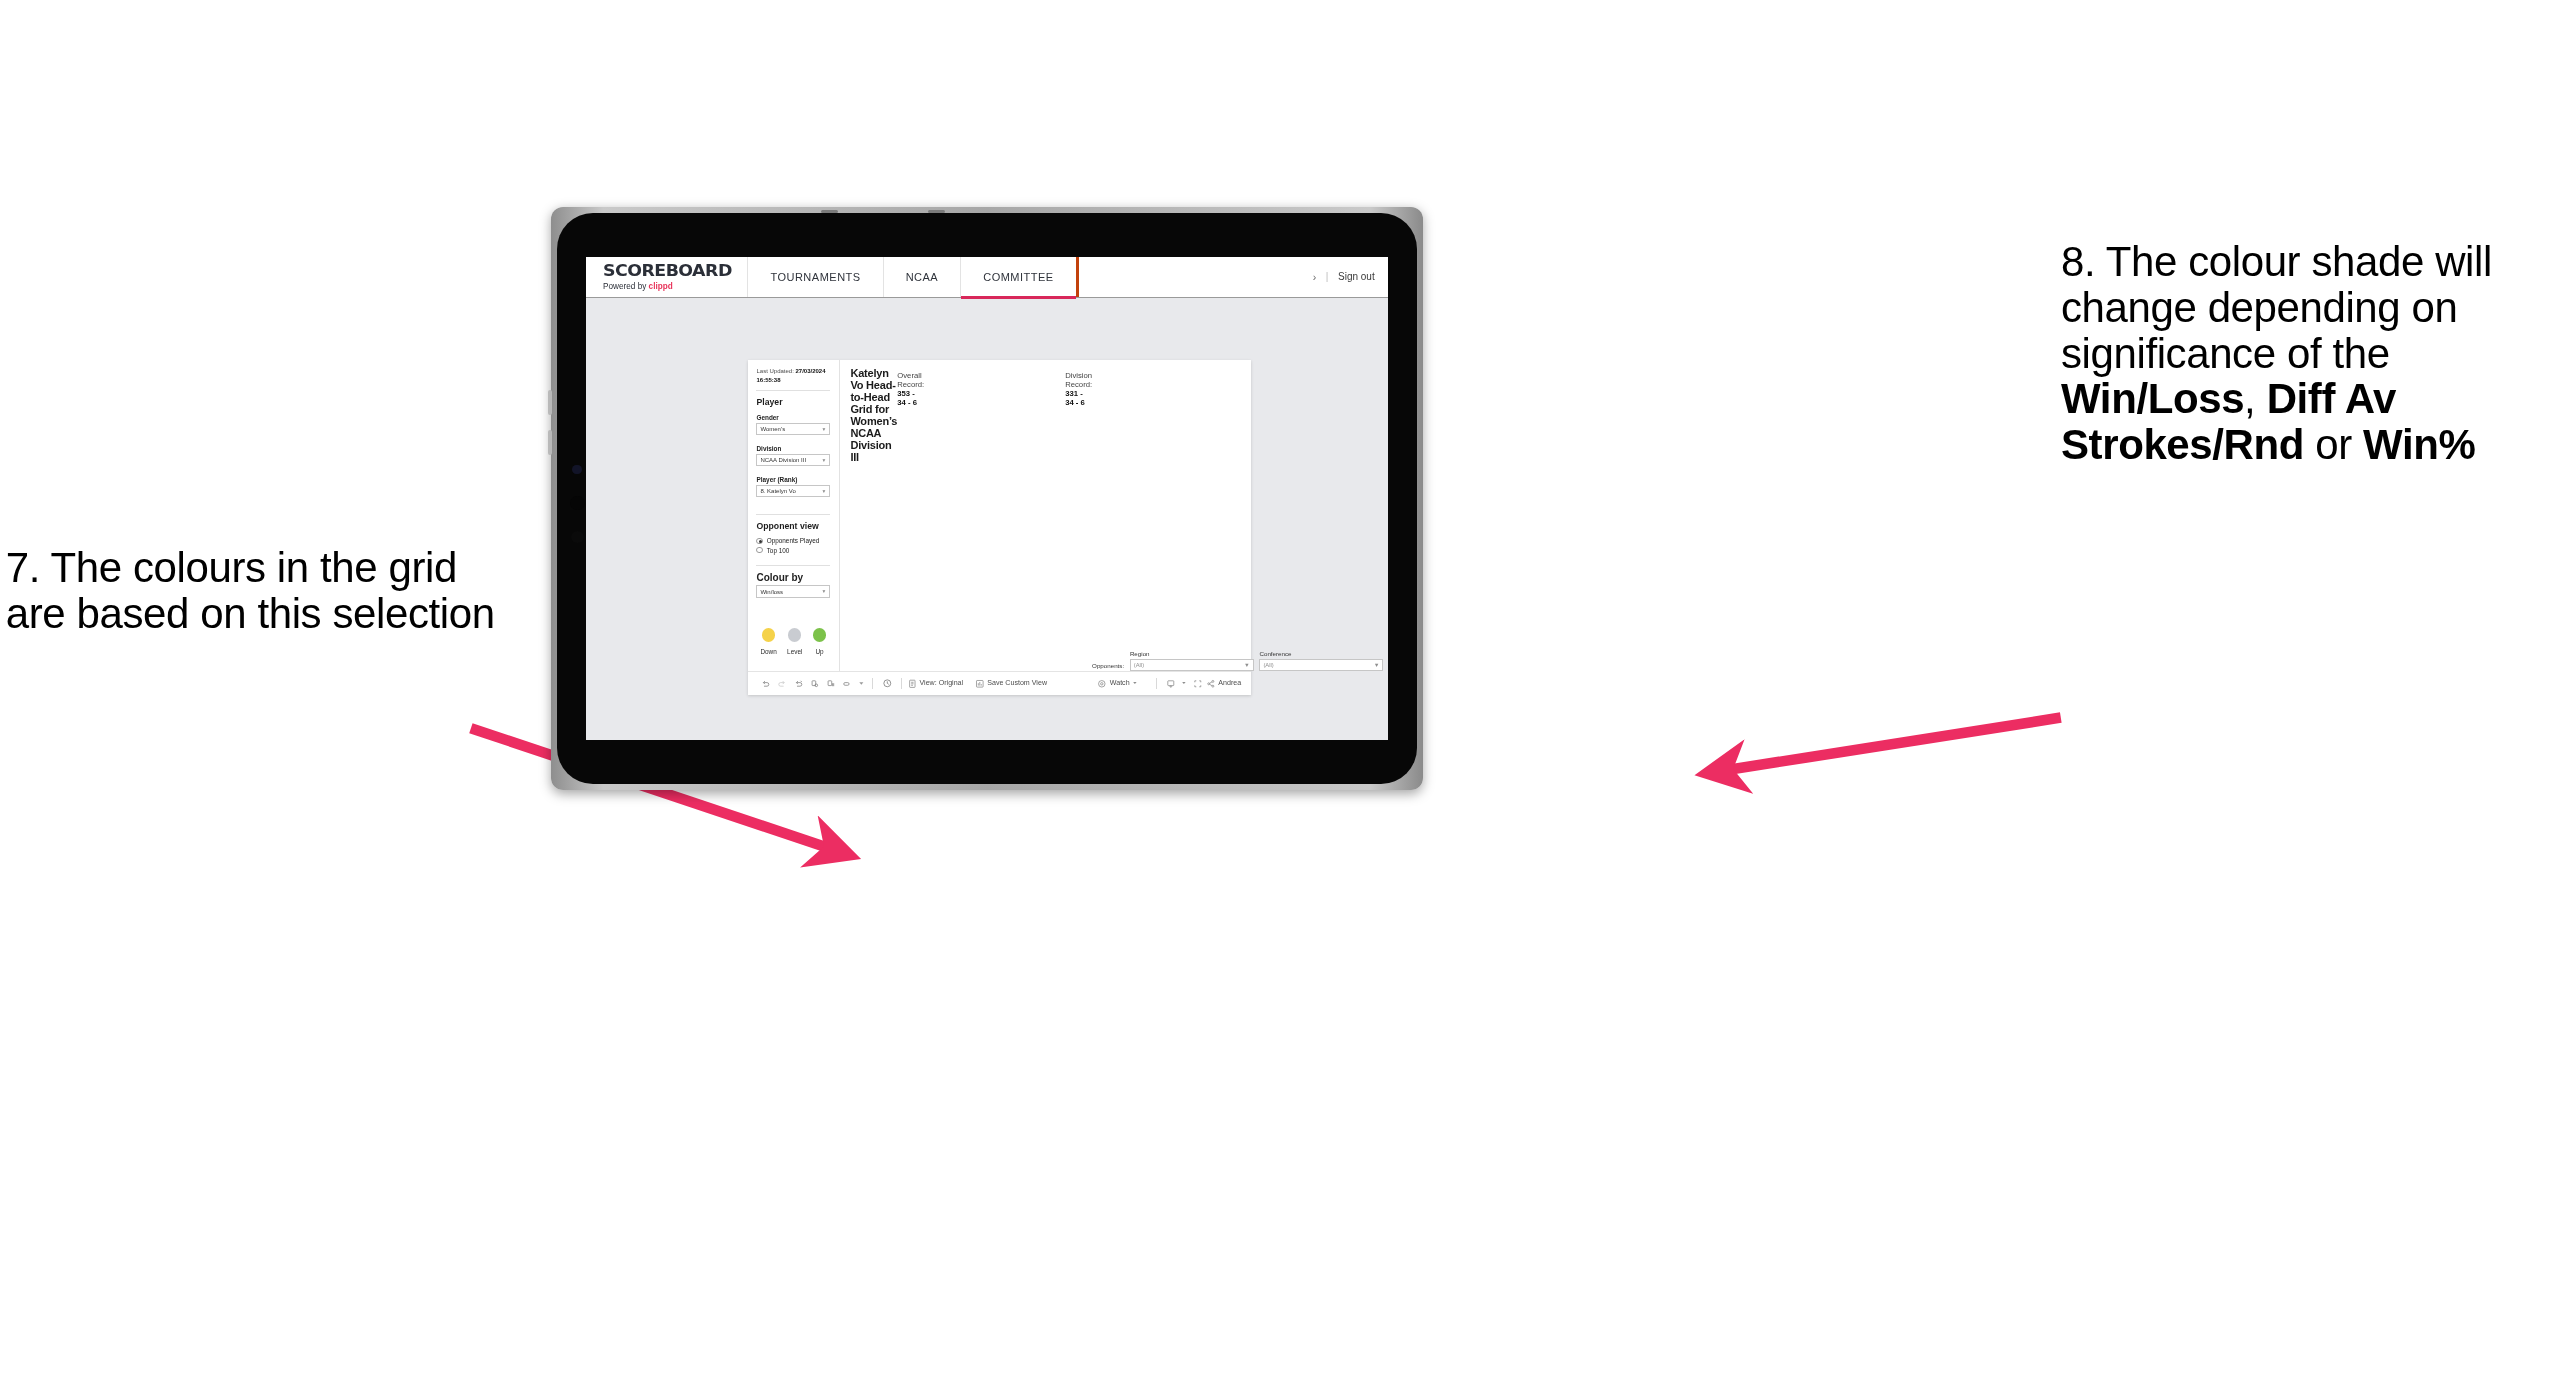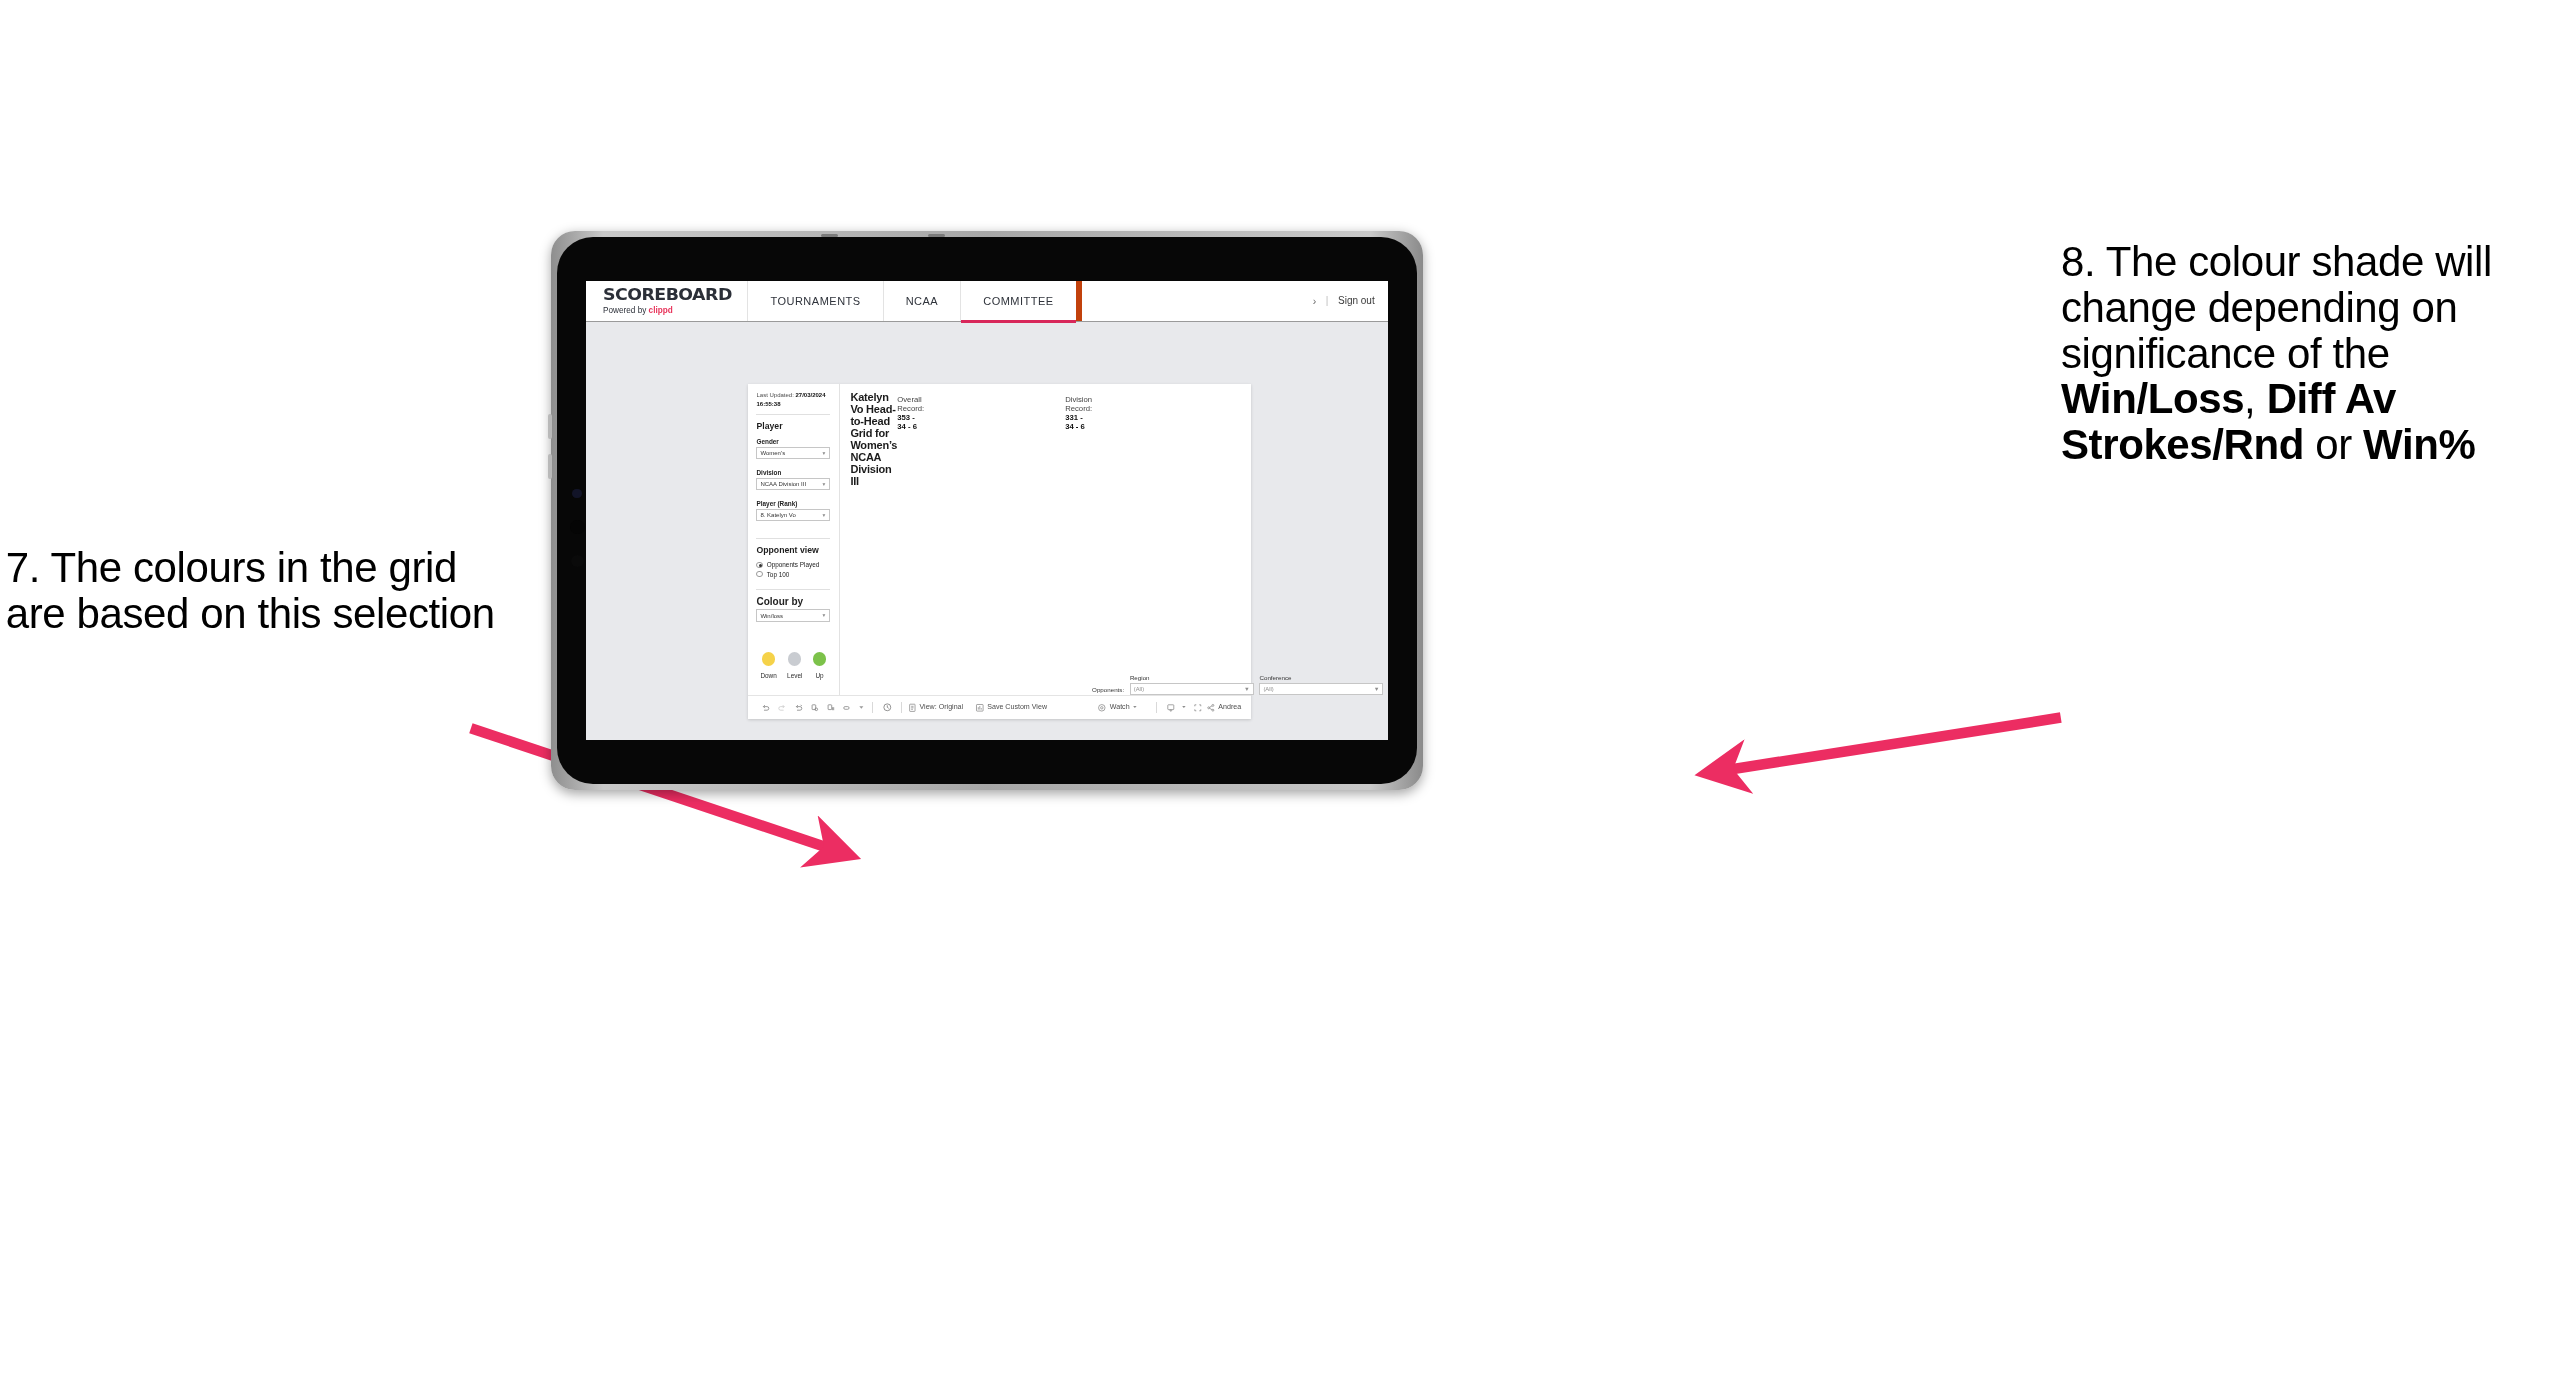--- a/index.html
+++ b/index.html
@@ -15,24 +15,23 @@
   .annot b{font-weight:700;}
 
   
   .arrow-svg{position:absolute;overflow:visible;pointer-events:none;}
 
   
   #tablet{
     position:absolute;left:551px;top:207px;width:872px;height:583px;
   }
   .tab-outer{
-    position:absolute;inset:0;border-radius:24px;
+    position:absolute;inset:0;border-radius:12px;
     background:linear-gradient(90deg,#8e8e8e 0%,#c9c9c9 6%,#a7a7a7 50%,#c9c9c9 94%,#8a8a8a 100%);
     box-shadow:0 3.9px 11.6px rgba(0,0,0,.35);
-    margin-top:24px;
   }
   .tab-bezel{
     position:absolute;left:5.8px;top:5.8px;right:5.8px;bottom:5.8px;border-radius:36px;background:#070707;
   }
   .tab-screen{
     position:absolute;left:29px;top:44px;right:29px;bottom:44px;background:#e8e9ec;overflow:hidden;
   }
   .cam-a{position:absolute;left:15.4px;top:252px;width:9.6px;height:9.6px;border-radius:50%;background:#121428;}
   .cam-b{position:absolute;left:13.5px;top:283px;width:14.4px;height:14.4px;border-radius:50%;background:#050505;}
   .cam-c{position:absolute;left:14.4px;top:318px;width:12.5px;height:12.5px;border-radius:50%;background:#0a0a0a;}
@@ -40,21 +39,21 @@
   .notch-dot{position:absolute;top:2.9px;width:17.3px;height:2.9px;border-radius:1.9px;background:#7b7b7b;}
 
   
   .app-topbar{height:40px;background:#fff;display:flex;align-items:stretch;border-bottom:1.9px solid #9a9a9a;position:relative;}
   .brand{display:flex;flex-direction:column;justify-content:center;padding:0 17.3px 0 17.3px;min-width:127px;}
   .brand-name{font-family:"DejaVu Sans", sans-serif;font-weight:700;font-size:16.4px;letter-spacing:-0.5px;color:#2b2f38;line-height:1;transform:scaleX(1.06);transform-origin:left;}
   .brand-sub{font-size:8.2px;color:#2b2f38;margin-top:2.4px;}
   .brand-sub span{color:#e8335a;font-weight:700;text-align:right;}
   .topnav{display:flex;align-items:stretch;}
   .topnav-item{display:flex;align-items:center;padding:0 22px;font-size:11px;letter-spacing:0.5px;color:#2f333b;border-left:1px solid #e3e3e3;position:relative;cursor:pointer;}
-  .topnav-item:last-child{border-right:6px solid #c2410c;}
+  .topnav-item:last-child{border-right:3px solid #c2410c;}
   .topnav-item.active::after{content:"";position:absolute;left:0;right:0;bottom:-1.9px;height:2.4px;background:#d8275a;}
   .topbar-right{margin-left:auto;display:flex;align-items:center;gap:9.6px;padding-right:13.5px;font-size:10px;color:#3a3a3a;}
   .topbar-right .sep{color:#bdbdbd;}
   .chev-r{font-size:10.6px;color:#6b6b6b;}
 
   .subnav{height:27px;background:#fff;display:flex;align-items:center;padding-left:13.5px;gap:0;border-bottom:1px solid #dedede;}
   .subnav-item{font-size:9.6px;letter-spacing:0.5px;color:#3a3e45;padding:0 16.4px;cursor:pointer;white-space:nowrap;}
   .subnav-item.active{color:#e8335a;}
 
   .canvas{position:absolute;left:0;right:0;top:68px;bottom:0;background:#e8e9ec;}

